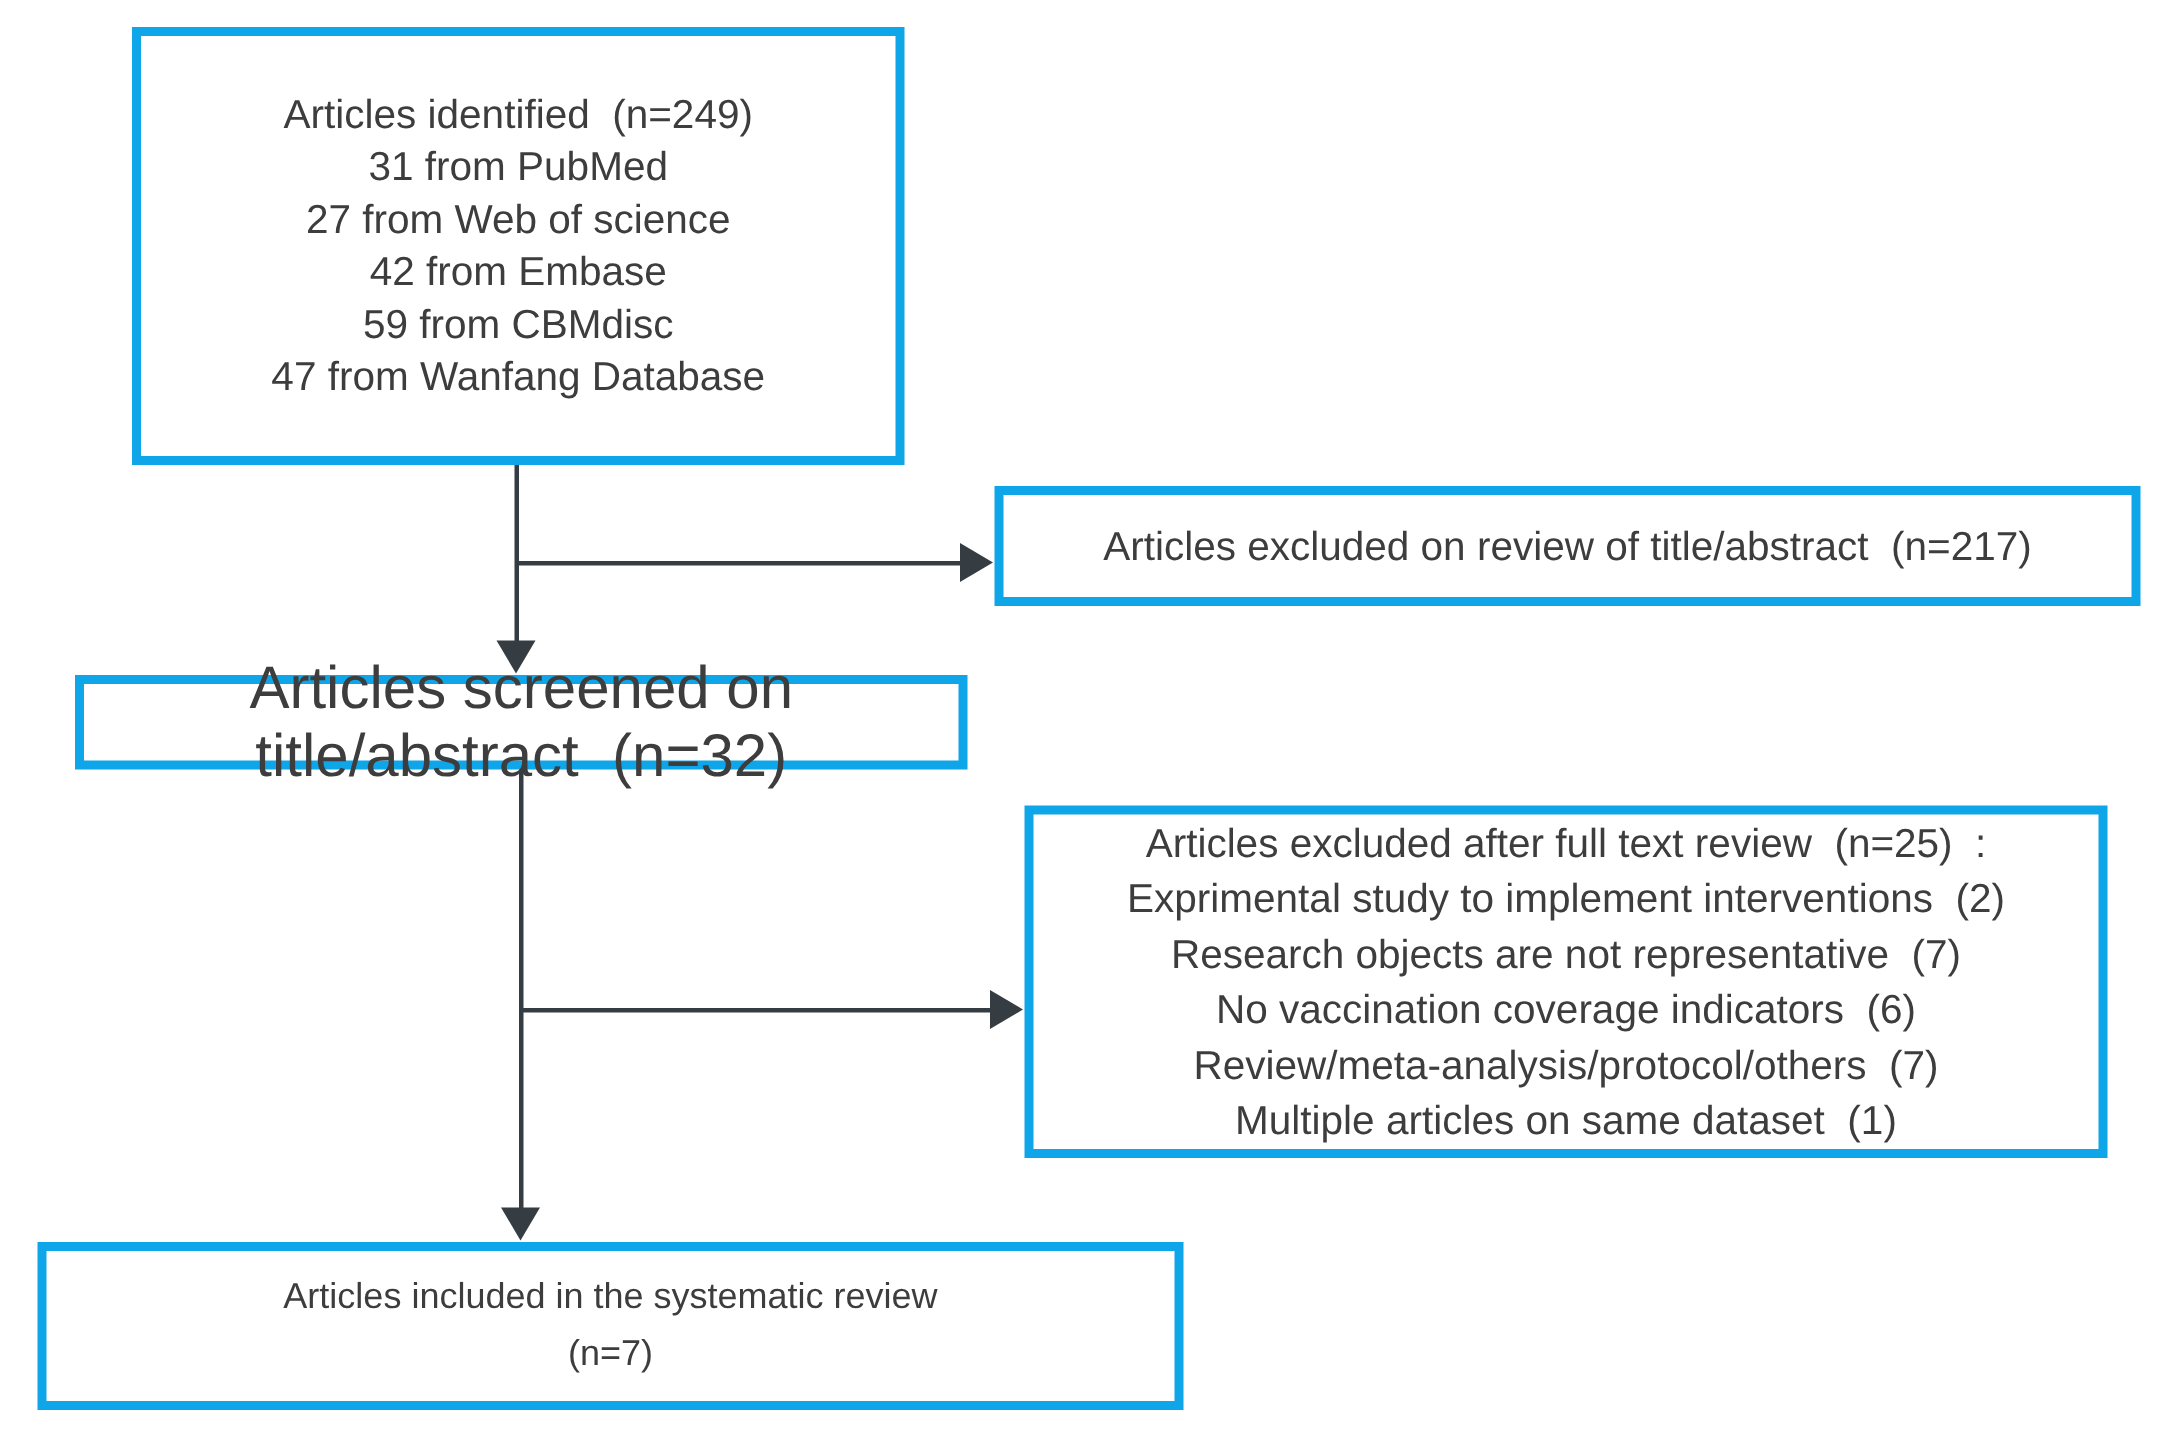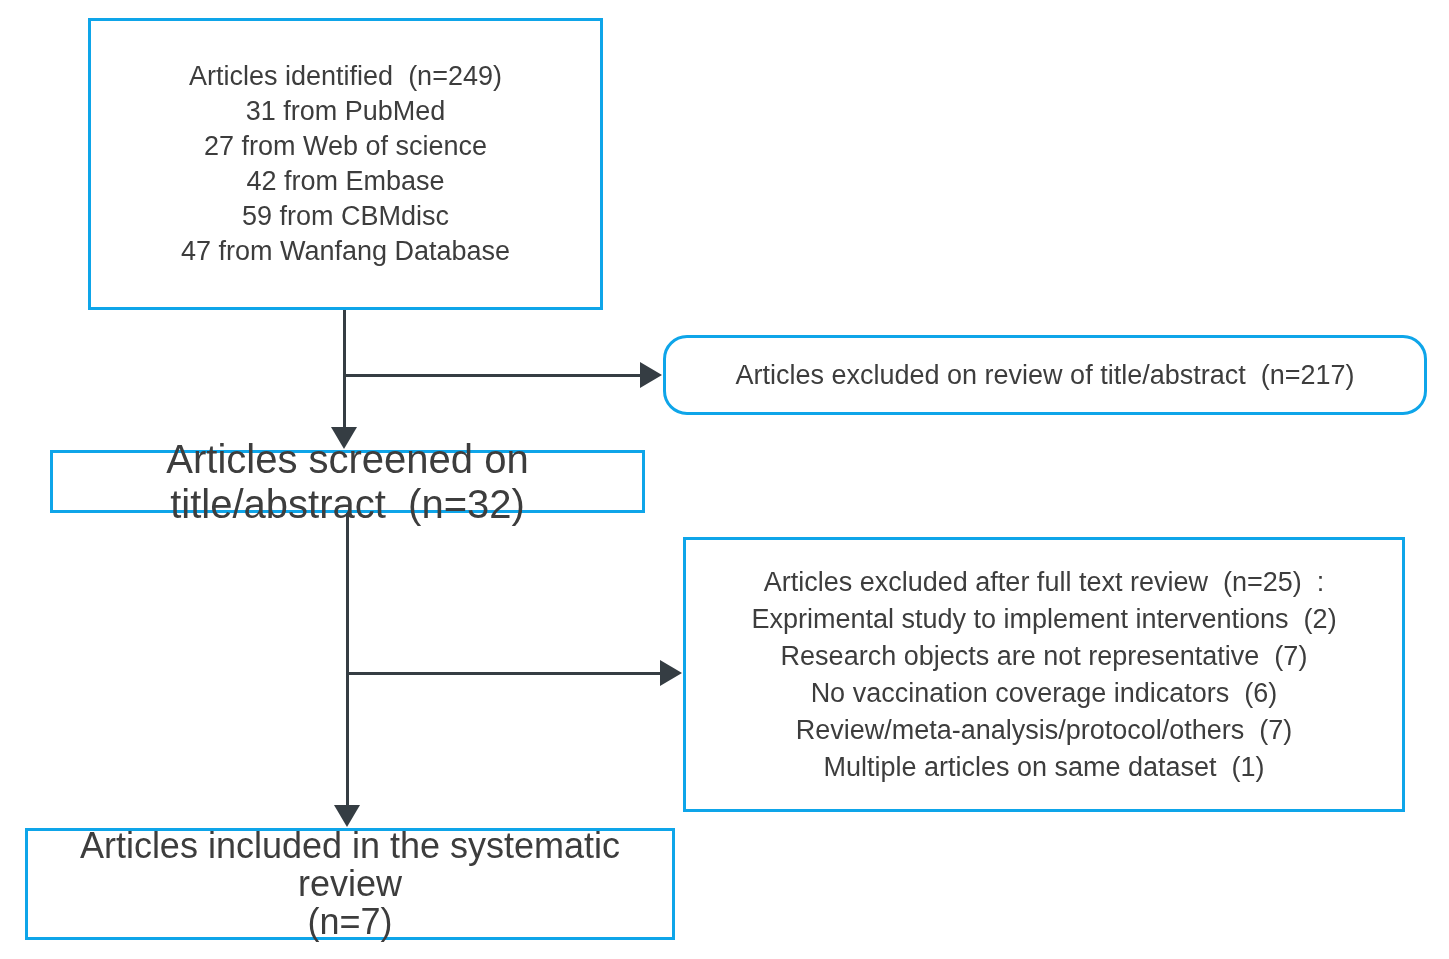--- a/index.html
+++ b/index.html
@@ -10,45 +10,45 @@
   #canvas {
     position: relative;
     width: 1449px;
     height: 959px;
     background: #ffffff;
     font-family: "Liberation Sans", "DejaVu Sans", sans-serif;
     color: #3d3d3d;
   }
   .box {
     position: absolute;
-    border: 3px solid #0ea5e9;
+    border: 6px solid #0ea5e9;
     background: #ffffff;
     display: flex;
     flex-direction: column;
     justify-content: center;
     align-items: center;
     text-align: center;
     box-sizing: border-box;
   }
   .box .line {
     white-space: pre-wrap;
     color: #3d3d3d;
   }
   
   #box-identified { left: 88px; top: 18px; width: 515px; height: 292px; font-size: 27px; }
   #box-identified .line { line-height: 35px; }
   
-  #box-excluded-title-abstract { left: 663px; top: 335px; width: 764px; height: 80px; font-size: 27px; border-radius: 24px; }
+  #box-excluded-title-abstract { left: 663px; top: 324px; width: 764px; height: 80px; font-size: 27px; }
   
   #box-screened { left: 50px; top: 450px; width: 595px; height: 63px; font-size: 40px; }
   
-  #box-excluded-full-text { left: 683px; top: 537px; width: 722px; height: 275px; font-size: 27px; }
+  #box-excluded-full-text { left: 683px; top: 537px; width: 722px; height: 235px; font-size: 27px; }
   #box-excluded-full-text .line { line-height: 37px; }
   
-  #box-included { left: 25px; top: 828px; width: 650px; height: 112px; font-size: 36px; }
+  #box-included { left: 25px; top: 828px; width: 764px; height: 112px; font-size: 24px; }
   #box-included .line { line-height: 38px; }
 
   
   .connector {
     position: absolute;
     background: #353d43;
   }
   #v-line-1 { left: 343px; top: 310px; width: 3px; height: 120px; }
   #h-line-1 { left: 344px; top: 374px; width: 298px; height: 3px; }
   #v-line-2 { left: 346px; top: 513px; width: 3px; height: 294px; }

